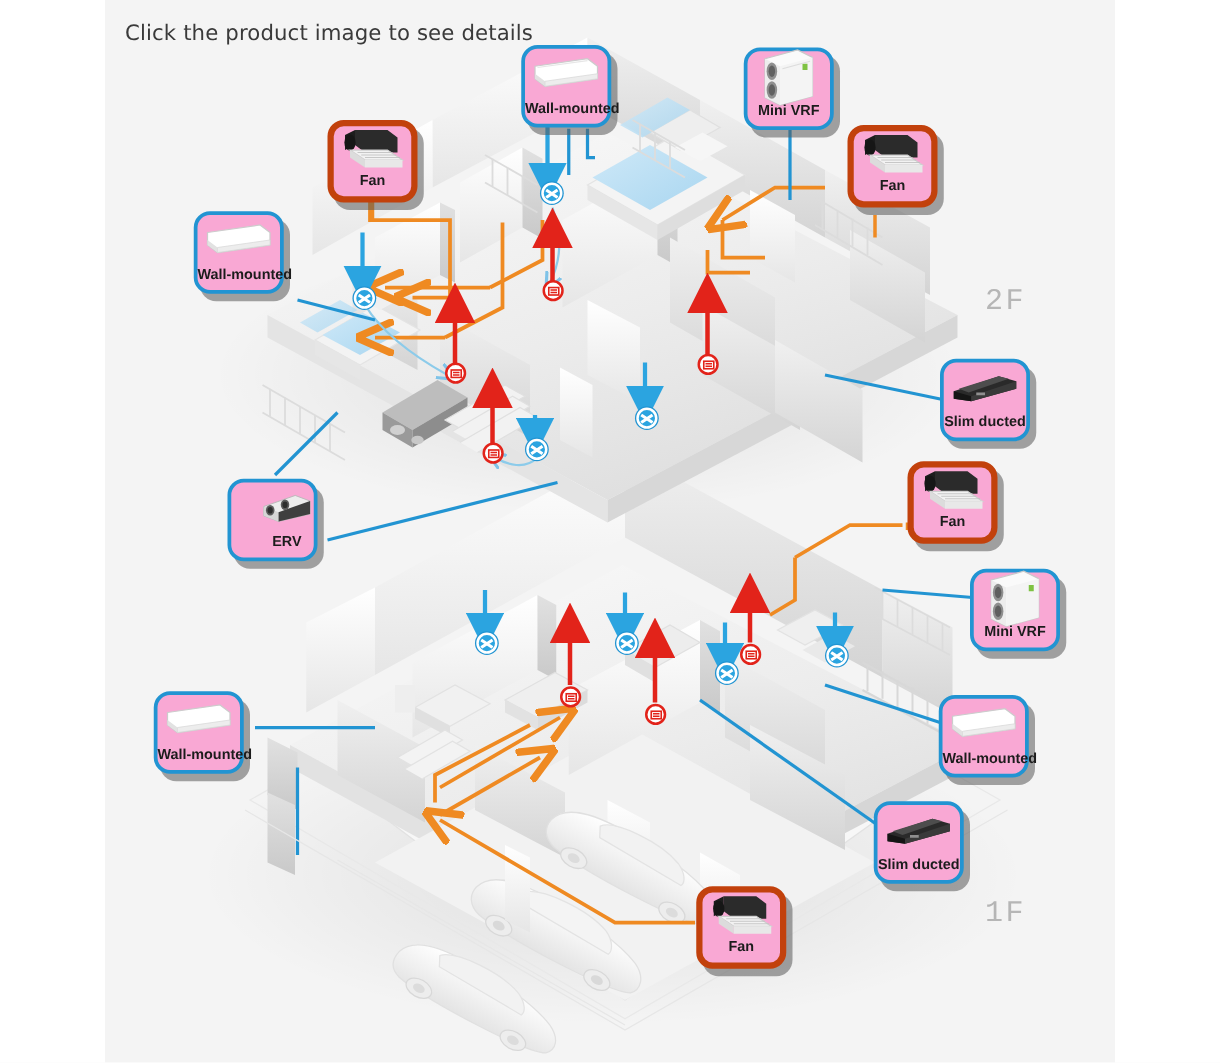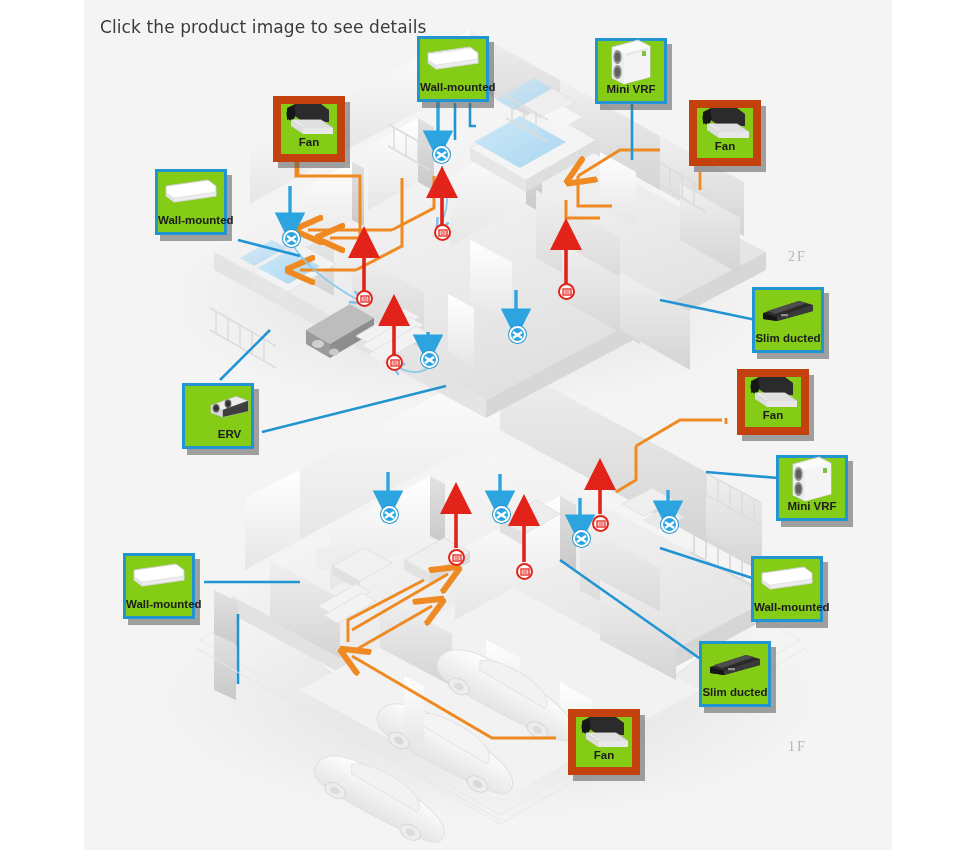--- a/index.html
+++ b/index.html
@@ -3,30 +3,30 @@
 <meta charset="utf-8">
 <style>
   html,body{margin:0;padding:0;background:#ffffff;}
   body{width:976px;height:850px;font-family:"Liberation Sans",sans-serif;overflow:hidden;}
   #stage{position:relative;width:976px;height:643px;background:#ffffff;}
   #panel{position:absolute;left:84px;top:0;width:808px;height:850px;background:#f4f4f4;}
 
   .headline{position:absolute;left:100px;top:17px;font-size:17px;color:#3a3a3a;letter-spacing:.1px;
             font-family:"DejaVu Sans",sans-serif;font-weight:400;}
 
-  .floorlbl{position:absolute;font-family:Liberation Serif, serif;font-size:14px;color:#b6b6b6;letter-spacing:2px;margin-top:21px;}
+  .floorlbl{position:absolute;font-family:Liberation Mono, monospace;font-size:24px;color:#b6b6b6;letter-spacing:2px;}
 
   
   .house{position:absolute;left:0;top:0;width:976px;height:850px;}
 
   
-  .card{position:absolute;background:#84cc16;box-sizing:border-box;
-        box-shadow:5px 6px 0 rgba(90,90,90,.55);}
+  .card{position:absolute;background:#f9a8d4;box-sizing:border-box;
+        box-shadow:5px 6px 0 rgba(90,90,90,.55);border-radius:13px;}
   .card.blue{border:3px solid #2294d2;}
-  .card.orange{border:8px solid #c2410c;margin-left:11px;}
+  .card.orange{border:5px solid #c2410c;}
   .card .thumb{width:100%;height:calc(100% - 20px);display:flex;align-items:center;justify-content:center;}
   .card .cap{height:20px;line-height:16px;text-align:center;font-size:11.5px;font-weight:bold;color:#1c1c1c;
              font-family:"Liberation Sans",sans-serif;white-space:nowrap;}
 
   
   .mk{position:absolute;width:17px;height:17px;border-radius:50%;box-sizing:border-box;
       display:flex;align-items:center;justify-content:center;}
   .mk.blue{background:#2ba4e0;border:2px solid #ffffff;box-shadow:0 0 0 1px #2294d2;}
   .mk.red{background:#ffffff;border:2px solid #e2231a;}
 

